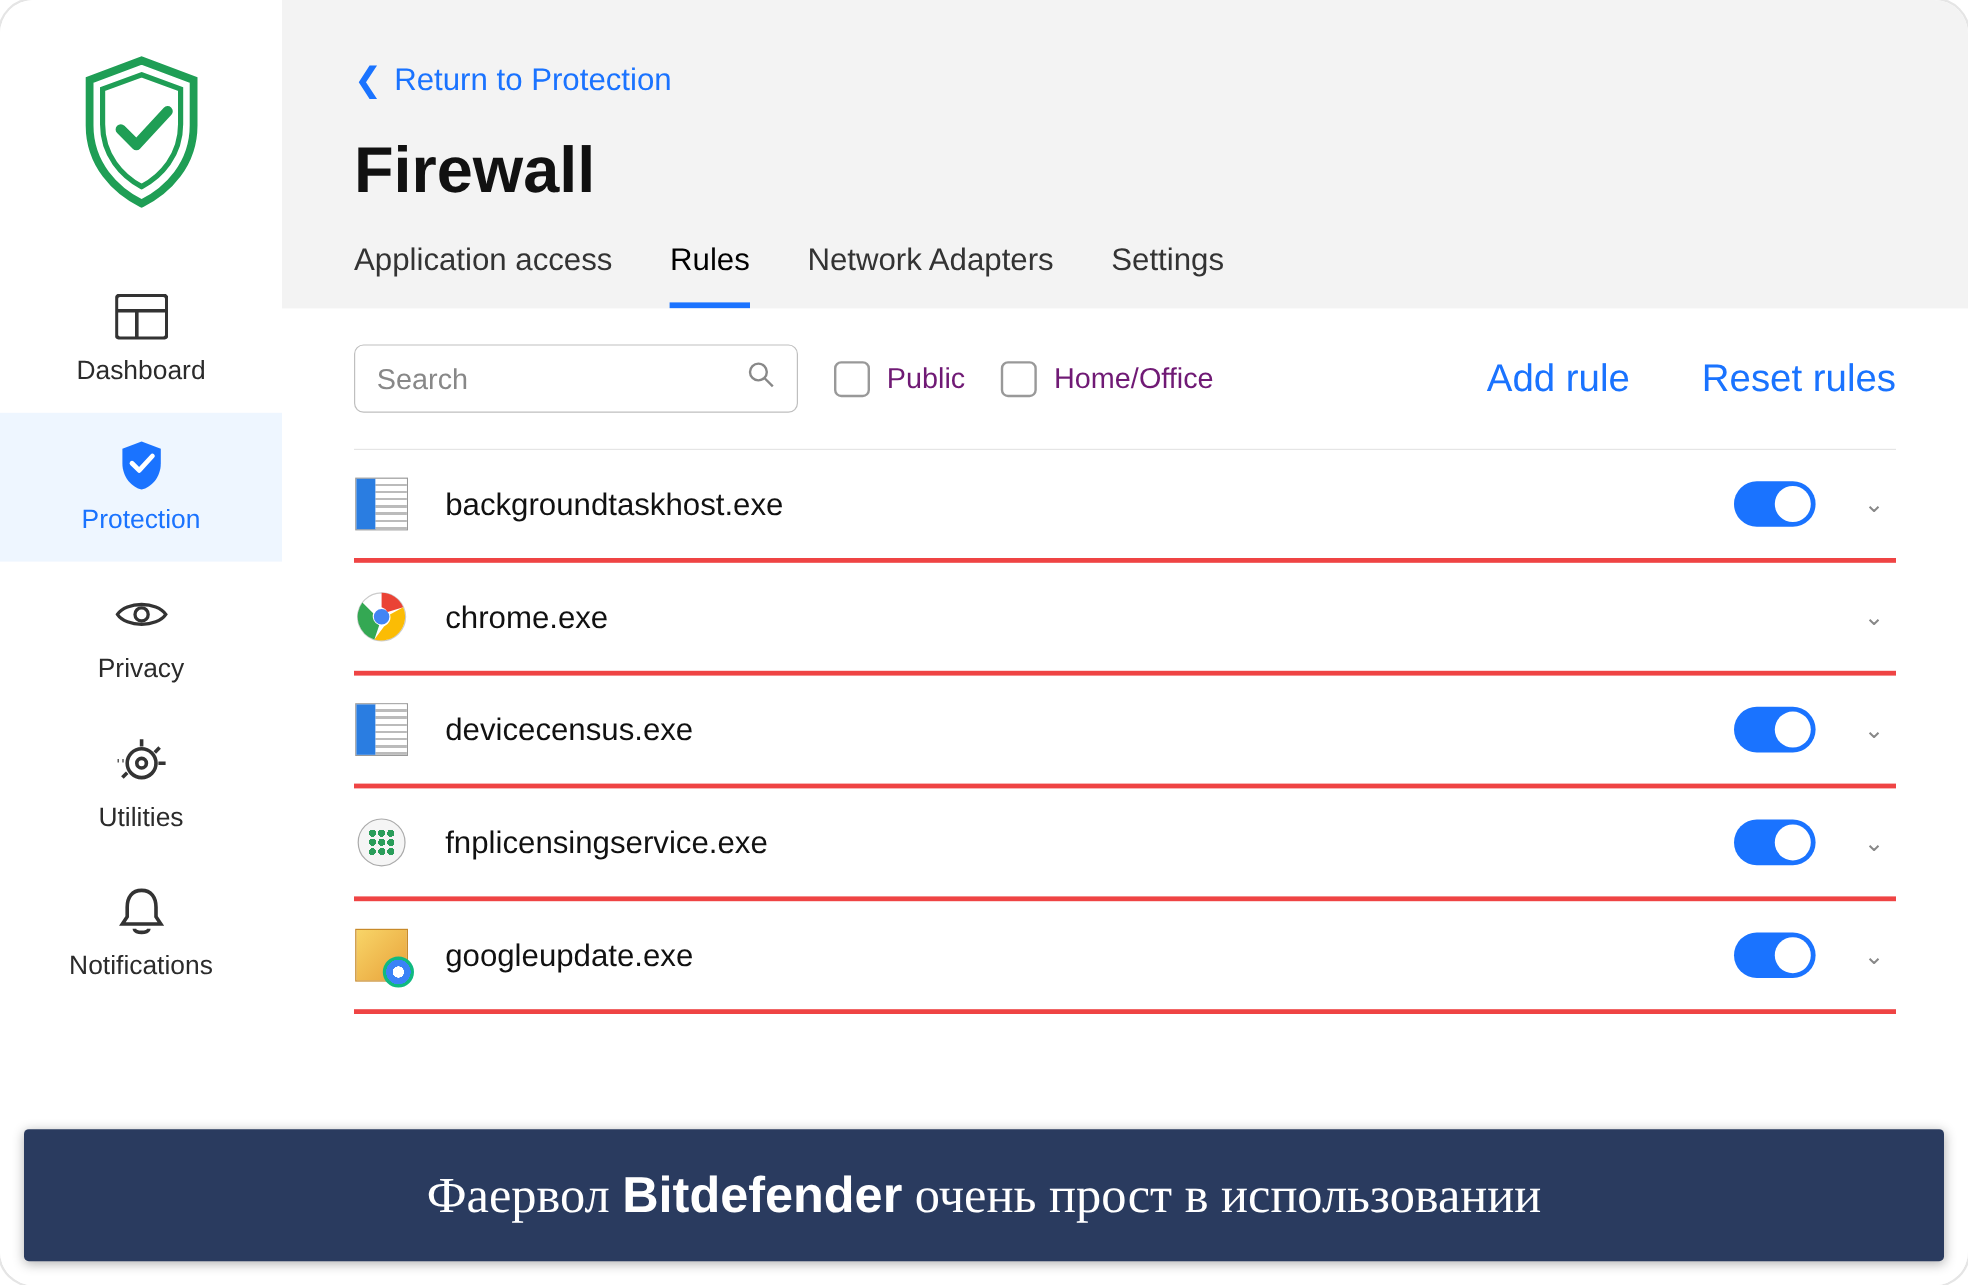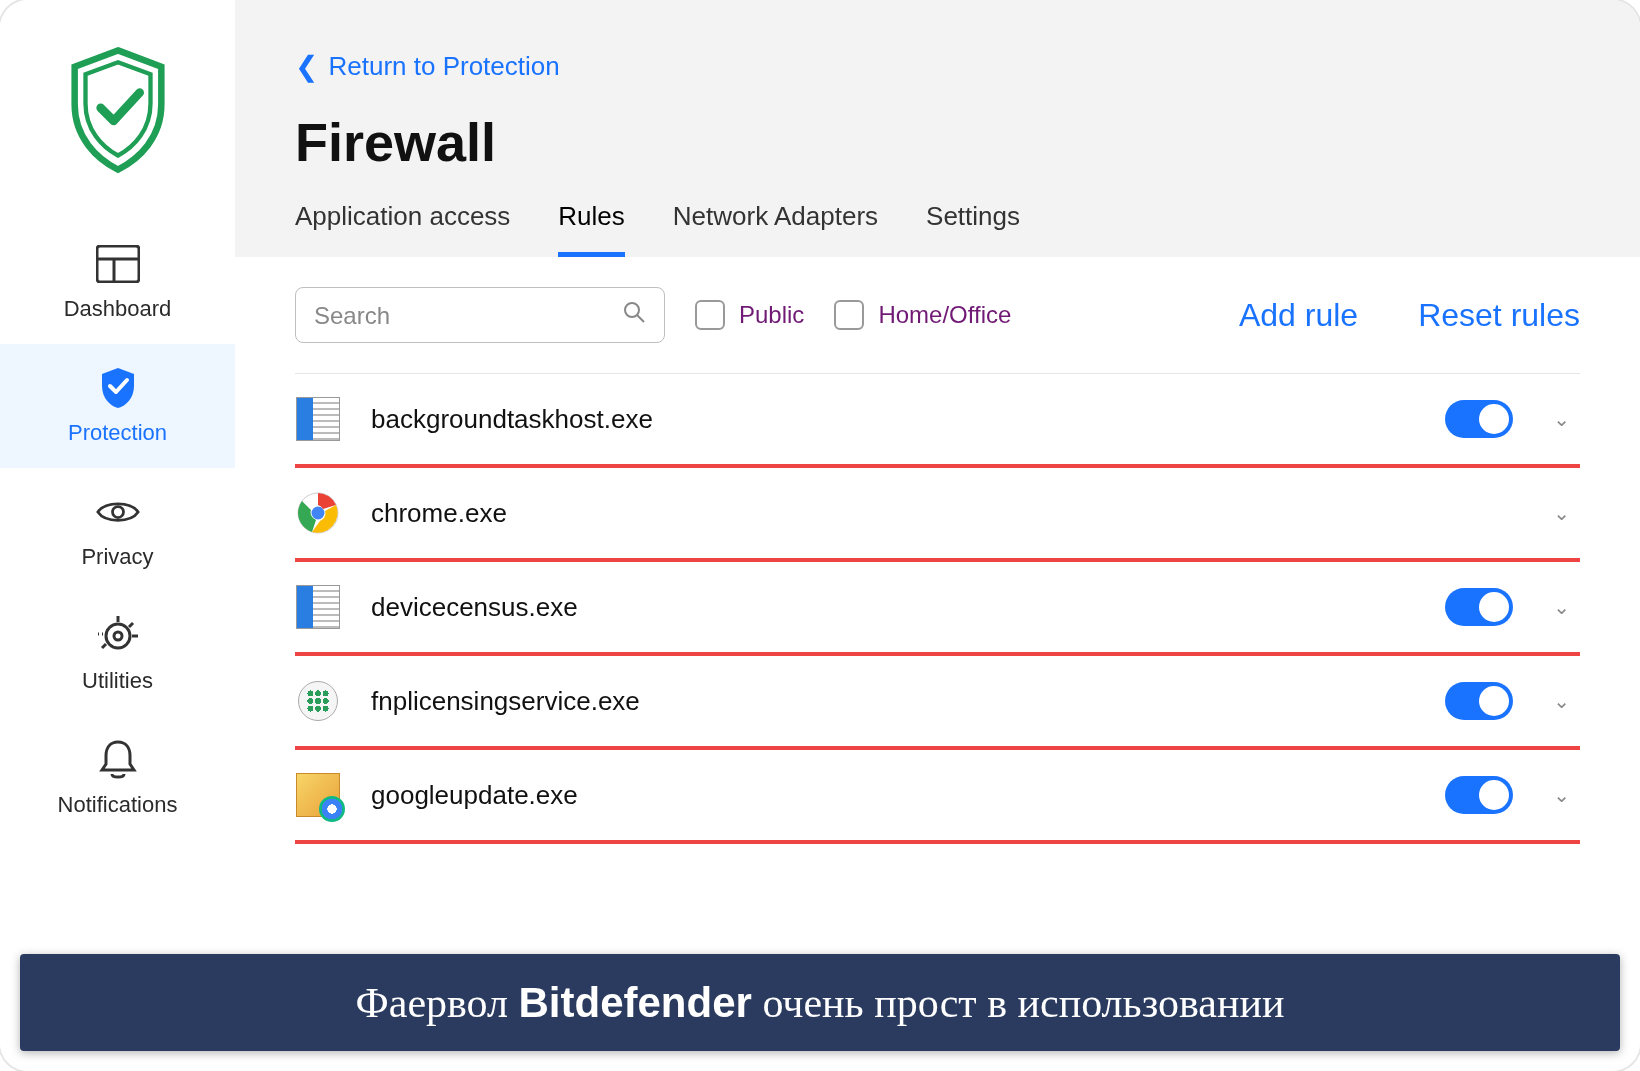--- a/index.html
+++ b/index.html
@@ -39,21 +39,21 @@
   .rules-list { border-top: 1px solid #e5e5e5; }
   .rule { display: flex; align-items: center; gap: 30px; padding: 22px 0; border-bottom: 4px solid #ef4444; }
   .rule .app-icon { width: 46px; height: 46px; display: flex; align-items: center; justify-content: center; }
   .rule .name { font-size: 26px; color: #111; flex: 1; }
   .toggle { width: 68px; height: 38px; border-radius: 20px; background: #1a73ff; position: relative; }
   .toggle::after { content: ""; position: absolute; width: 30px; height: 30px; background: #fff; border-radius: 50%; top: 4px; right: 4px; }
   .toggle.hidden { visibility: hidden; }
   .expand { color: #888; font-size: 20px; padding: 0 10px; cursor: pointer; }
 
   
-  .caption { position: absolute; left: 20px; right: 20px; bottom: 20px; background: #2a3b5f; color: #fff; display: flex; align-items: center; justify-content: center; height: 97px; border-radius: 4px; box-shadow: 0 2px 10px rgba(0,0,0,.3); }
+  .caption { position: absolute; left: 20px; right: 20px; bottom: 20px; background: #2a3b5f; color: #fff; display: flex; align-items: center; justify-content: center; height: 110px; border-radius: 4px; box-shadow: 0 2px 10px rgba(0,0,0,.3); }
   .caption-text { font-family: Georgia, "Times New Roman", serif; font-size: 42px; font-weight: 400; }
   .caption-text .brand { font-weight: 600; font-family: Arial, sans-serif; }
 
   
   .win-icon { width:44px; height:44px; border:1px solid #999; display:flex; }
   .win-icon::before { content:""; width:16px; background:#2a7de1; }
   .win-icon::after { content:""; flex:1; background:repeating-linear-gradient(#fff,#fff 4px,#bbb 4px,#bbb 6px); }
   .grid-icon { width:40px; height:40px; border-radius:50%; border:1px solid #aaa; background:radial-gradient(circle at 30% 30%, #2a9d5a 3px, transparent 3px), radial-gradient(circle at 50% 30%, #2a9d5a 3px, transparent 3px), radial-gradient(circle at 70% 30%, #2a9d5a 3px, transparent 3px), radial-gradient(circle at 30% 50%, #2a9d5a 3px, transparent 3px), radial-gradient(circle at 50% 50%, #2a9d5a 3px, transparent 3px), radial-gradient(circle at 70% 50%, #2a9d5a 3px, transparent 3px), radial-gradient(circle at 30% 70%, #2a9d5a 3px, transparent 3px), radial-gradient(circle at 50% 70%, #2a9d5a 3px, transparent 3px), radial-gradient(circle at 70% 70%, #2a9d5a 3px, transparent 3px), #f5f5f5; }
   .gupdate-icon { width:44px; height:44px; background:linear-gradient(135deg,#f8d568,#e8a23a); border:1px solid #c88a2a; position:relative; }
   .gupdate-icon::after { content:""; position:absolute; right:-6px; bottom:-6px; width:26px; height:26px; border-radius:50%; background:radial-gradient(circle,#fff 25%, #3b82f6 26% 55%, #10b981 56%); }

